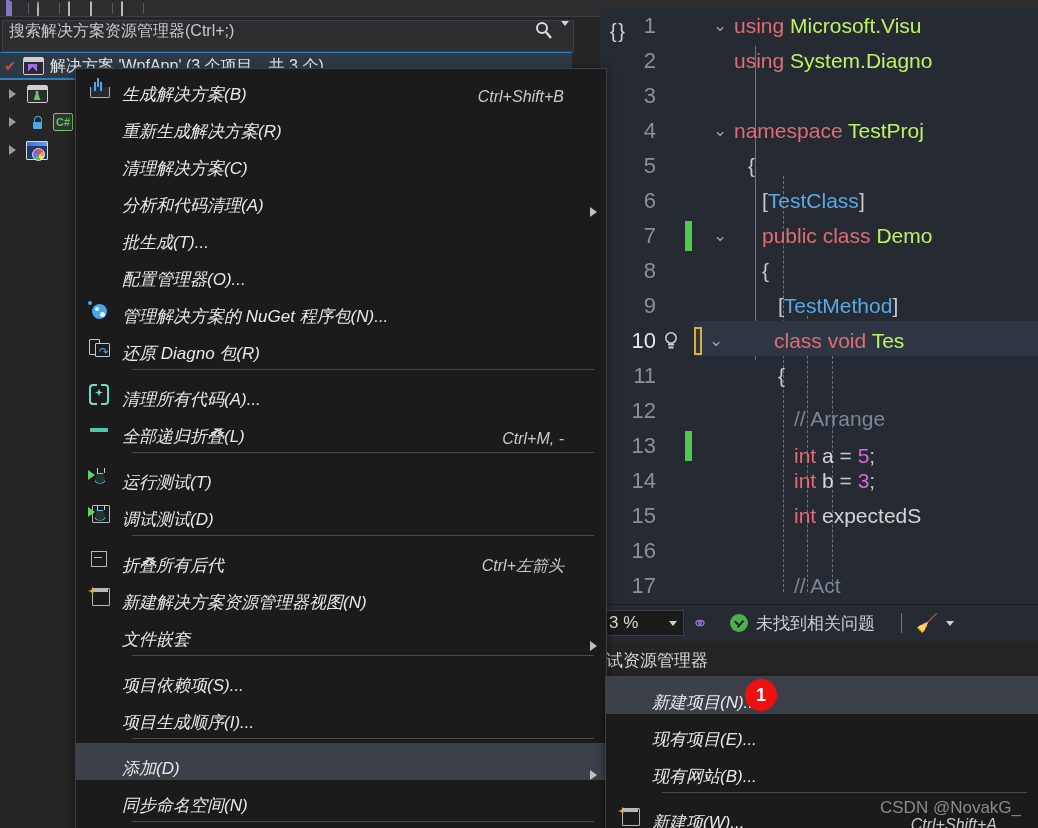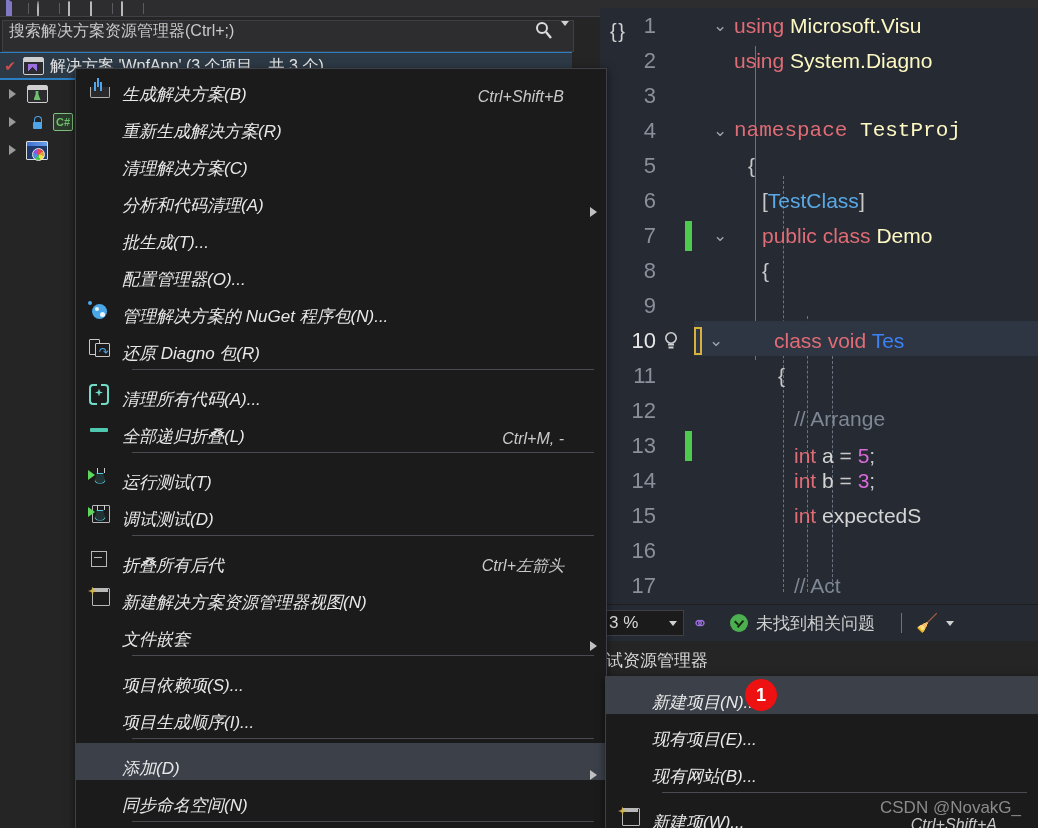--- a/index.html
+++ b/index.html
@@ -103,25 +103,25 @@
   .ln-num.cur{color:#e8e8e8;}
   .gl-bulb{width:22px;flex:0 0 auto;display:flex;align-items:center;justify-content:center;}
   .gl-change{width:12px;flex:0 0 auto;display:flex;align-items:center;justify-content:center;}
   .chg-bar{width:7px;height:30px;background:#4ec94e;}
   .chg-bar.none{background:transparent;}
   .brkt{width:12px;flex:0 0 auto;}
   .brkt.yellow{border:2px solid #d7b13a;height:28px;width:8px;box-sizing:border-box;}
   .fold{width:28px;flex:0 0 auto;display:flex;align-items:center;justify-content:center;color:#9aa0a8;font-size:17px;}
   .code-text{flex:1;padding-left:2px;}
   .kw{color:#e06c75;}
-  .ty{color:#fef9c3;}
+  .ty{color:#bef264;}
   .id{color:#d4d4d4;}
   .cm{color:#7f8794;}
   .num{color:#d66ad6;}
-  .mth{color:#3b82f6;}
+  .mth{color:#bef264;}
   .att{color:#5aa9e6;}
   .punct{color:#c8c8c8;}
   .ind-guide{position:absolute;top:0;bottom:0;width:1px;border-left:1px dashed #6b7280;}
   .ind-solid{position:absolute;top:0;bottom:0;width:1px;background:#6b7280;}
   #line10-hl{position:absolute;left:94px;right:0;height:35px;background:#2f3643;}
 
   #collapse-glyph{position:absolute;left:10px;top:8px;width:40px;height:30px;display:flex;align-items:center;color:#cfcfcf;font-size:20px;}
 
   
   #editor-status{
@@ -342,21 +342,21 @@
             <span class="code-text" style="padding-left: 0px;"></span>
           </div>
           <div class="code-line">
             <span class="ln-num">4</span>
             <span class="gl-bulb"></span>
             <span class="gl-change">
               <span class="chg-bar none"></span>
             </span>
             <span class="brkt"></span>
             <span class="fold">⌄</span>
-            <span class="code-text" style="padding-left: 0px; font-family: Liberation Mono, monospace;"><span class="kw">namespace </span><span class="ty">TestProj</span></span>
+            <span class="code-text" style="padding-left: 0px;"><span class="kw">namespace </span><span class="ty">TestProj</span></span>
           </div>
           <div class="code-line">
             <span class="ln-num">5</span>
             <span class="gl-bulb"></span>
             <span class="gl-change">
               <span class="chg-bar none"></span>
             </span>
             <span class="brkt"></span>
             <span class="fold"></span>
             <span class="code-text" style="padding-left: 14px;"><span class="punct">{</span></span>
@@ -392,20 +392,21 @@
             <span class="code-text" style="padding-left: 28px;"><span class="punct">{</span></span>
           </div>
           <div class="code-line">
             <span class="ln-num">9</span>
             <span class="gl-bulb"></span>
             <span class="gl-change">
               <span class="chg-bar none"></span>
             </span>
             <span class="brkt"></span>
             <span class="fold"></span>
+            <span class="code-text" style="padding-left: 44px;"><span class="punct">[</span><span class="att">TestMethod</span><span class="punct">]</span></span>
           </div>
           <div class="code-line">
             <span class="ln-num cur">10</span>
             <span class="gl-bulb">
               <svg width="18" height="20" viewBox="0 0 18 20">
                 <circle cx="9" cy="7" r="5.2" fill="none" stroke="#cfcfcf" stroke-width="1.6"></circle>
                 <rect x="6" y="12.5" width="6" height="2" fill="#cfcfcf"></rect>
                 <rect x="6.5" y="15.5" width="5" height="2" fill="#cfcfcf"></rect>
               </svg>
             </span>

